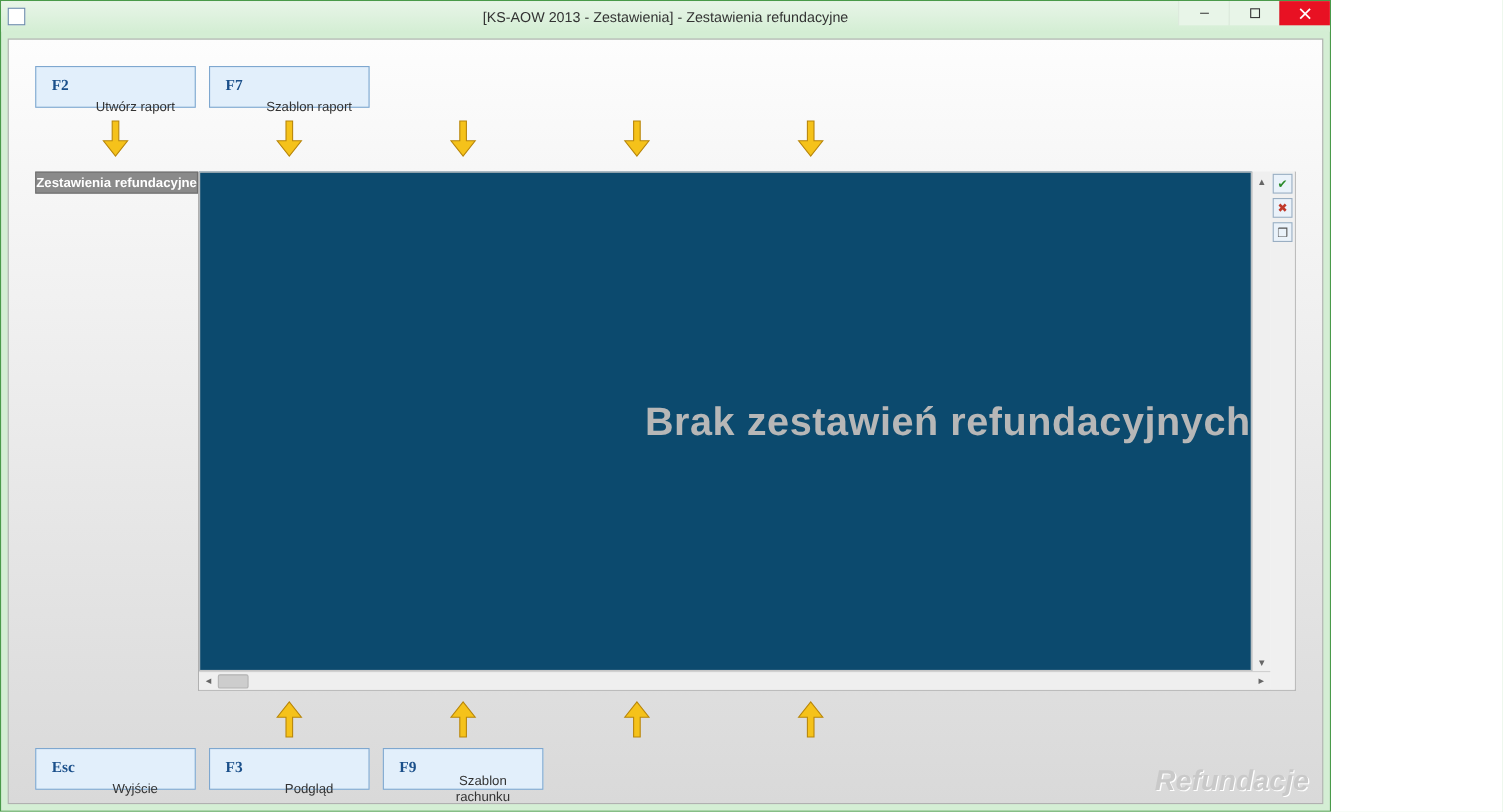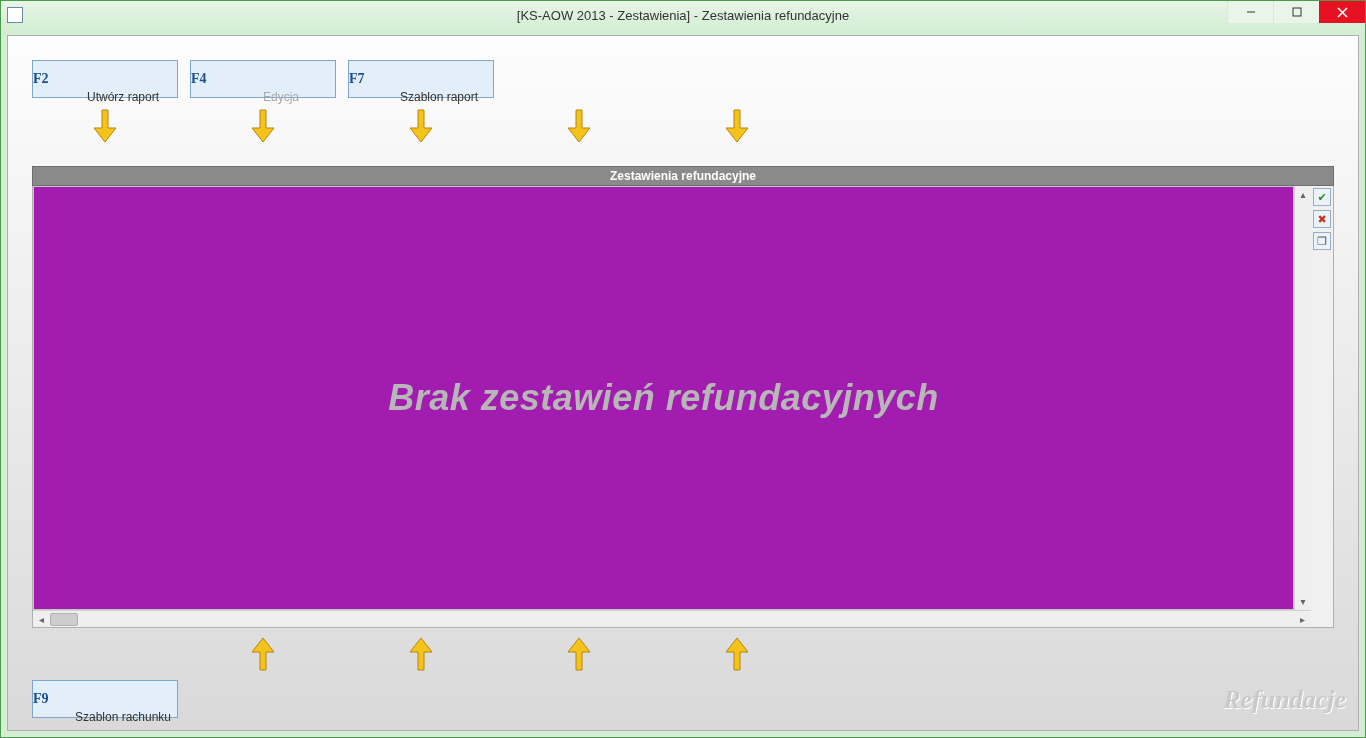--- a/index.html
+++ b/index.html
@@ -6,21 +6,21 @@
   body {
     margin: 0;
     font-family: "Segoe UI", Tahoma, Arial, sans-serif;
     font-size: 12px;
     background: #fff;
     width: 1366px;
     height: 738px;
     overflow: hidden;
   }
   .window {
-    width: 1366px;
+    width: 1210px;
     height: 738px;
     background: #d4eed4;
     border: 1px solid #4a9a4a;
     display: flex;
     flex-direction: column;
   }
   .titlebar {
     height: 28px;
     background: linear-gradient(#e8f5e8, #d4eed4);
     display: flex;
@@ -73,21 +73,21 @@
     gap: 12px;
   }
 
   .fkey-btn {
     width: 146px;
     height: 38px;
     background: #e2effb;
     border: 1px solid #7ea7cf;
     display: flex;
     align-items: center;
-    padding: 0 0;
+    padding: 0 14px;
     cursor: default;
   }
   .fkey-btn .fkey {
     color: #1a4f8a;
     font-weight: bold;
     font-family: Georgia, "Times New Roman", serif;
     font-size: 14px;
     width: 36px;
   }
   .fkey-btn .lbl {
@@ -109,23 +109,22 @@
   .arrow-cell {
     width: 146px;
     display: flex;
     justify-content: center;
   }
   .arrow-down svg, .arrow-up svg { display: block; }
 
   .panel {
     flex: 1;
     display: flex;
-    flex-direction: column;
+    flex-direction: row;
     min-height: 0;
-    margin-top: 10px;
   }
   .panel-header {
     height: 20px;
     background: #8a8a8a;
     border: 1px solid #6f6f6f;
     color: #fff;
     font-weight: bold;
     font-size: 12px;
     display: flex;
     align-items: center;
@@ -141,28 +140,27 @@
     position: relative;
   }
   .grid-area {
     flex: 1;
     display: flex;
     flex-direction: column;
     min-height: 0;
   }
   .grid-content {
     flex: 1;
-    background: #a21caf;
+    background: #0c4a6e;
     border: 1px solid #c6c6c6;
     display: flex;
     align-items: center;
-    justify-content: center;
+    justify-content: flex-end;
     position: relative;
     overflow: hidden;
-    font-style: italic;
   }
   .empty-msg {
     color: #b7b7b7;
     font-size: 36px;
     font-weight: bold;
     letter-spacing: 0.5px;
     text-align: center;
   }
   .vscroll {
     width: 17px;
@@ -216,28 +214,27 @@
   }
   .bottom-arrow-row {
     display: flex;
     gap: 12px;
     margin-bottom: 8px;
   }
 
   .footer-label {
     position: absolute;
     right: 12px;
-    bottom: 15px;
+    bottom: 5px;
     font-size: 26px;
     font-weight: bold;
     font-style: italic;
     color: #c9c9c9;
     text-shadow: 1px 1px 0 #fff;
     pointer-events: none;
-    font-family: Liberation Serif, serif;
   }
 </style>
 </head>
 <body>
 
 <div class="window">
 
   <div class="titlebar">
     <div class="app-icon"></div>
     <div class="title-text">[KS-AOW 2013 - Zestawienia] - Zestawienia refundacyjne</div>
@@ -260,24 +257,20 @@
       </div>
     </div>
   </div>
 
   <div class="client">
 
     <div class="top-buttons">
       <div class="fkey-btn">
         <span class="fkey">F2</span>
         <span class="lbl">Utwórz raport</span>
-      </div>
-      <div class="fkey-btn disabled">
-        <span class="fkey">F4</span>
-        <span class="lbl">Edycja</span>
       </div>
       <div class="fkey-btn">
         <span class="fkey">F7</span>
         <span class="lbl">Szablon raport</span>
       </div>
     </div>
 
     <div class="arrow-row">
       <div class="arrow-cell">
           <span class="arrow-down">
@@ -374,20 +367,28 @@
             <span class="arrow-up">
           <svg width="26" height="36" style="transform:rotate(180deg)">
                 <polygon points="10,2 16,2 16,20 24,20 13,34 2,20 10,20" fill="#f5c21a" stroke="#b8860b"></polygon>
               </svg>
         </span>
           </div>
       </div>
 
       <div class="bottom-buttons">
         <div class="fkey-btn">
+          <span class="fkey">Esc</span>
+          <span class="lbl">Wyjście</span>
+        </div>
+        <div class="fkey-btn">
+          <span class="fkey">F3</span>
+          <span class="lbl">Podgląd</span>
+        </div>
+        <div class="fkey-btn">
           <span class="fkey">F9</span>
           <span class="lbl">Szablon rachunku</span>
         </div>
       </div>
     </div>
 
     <div class="footer-label">Refundacje</div>
 
   </div>
 </div>

